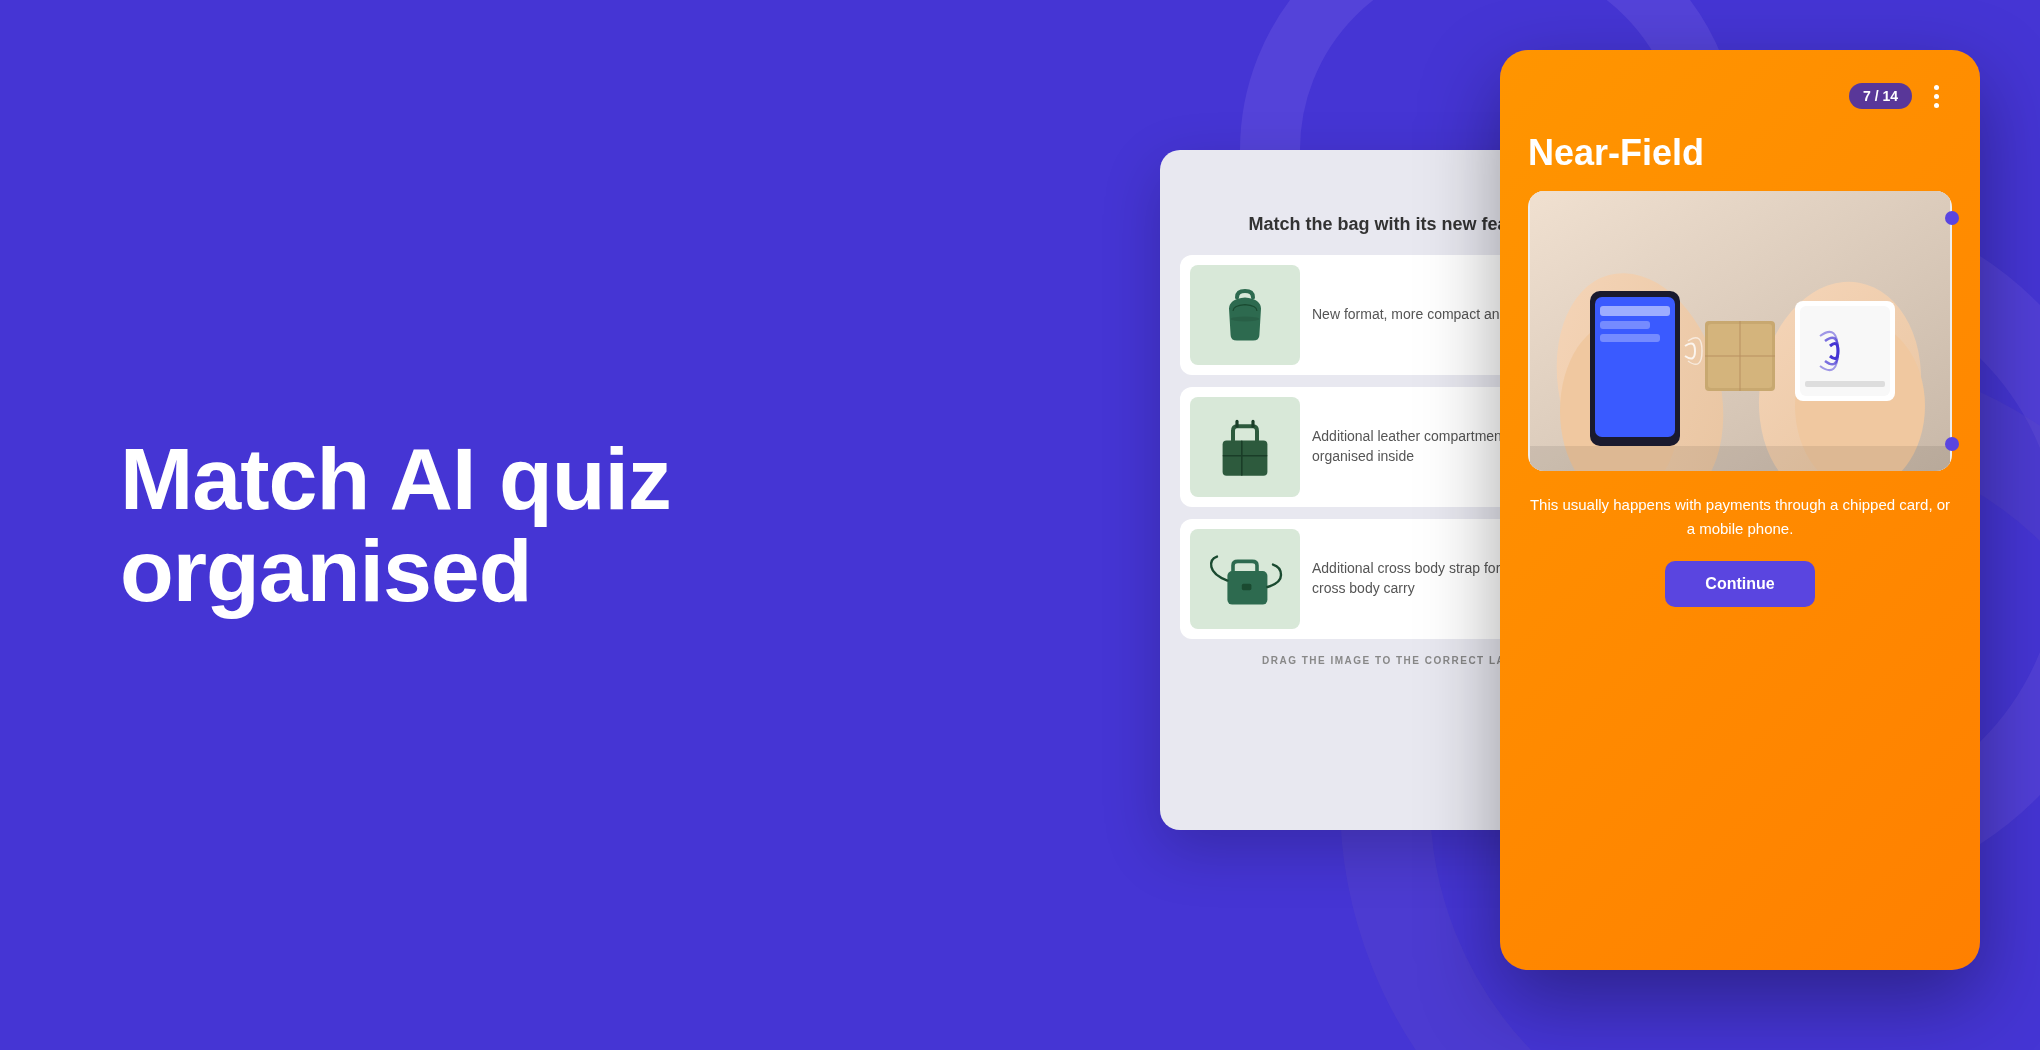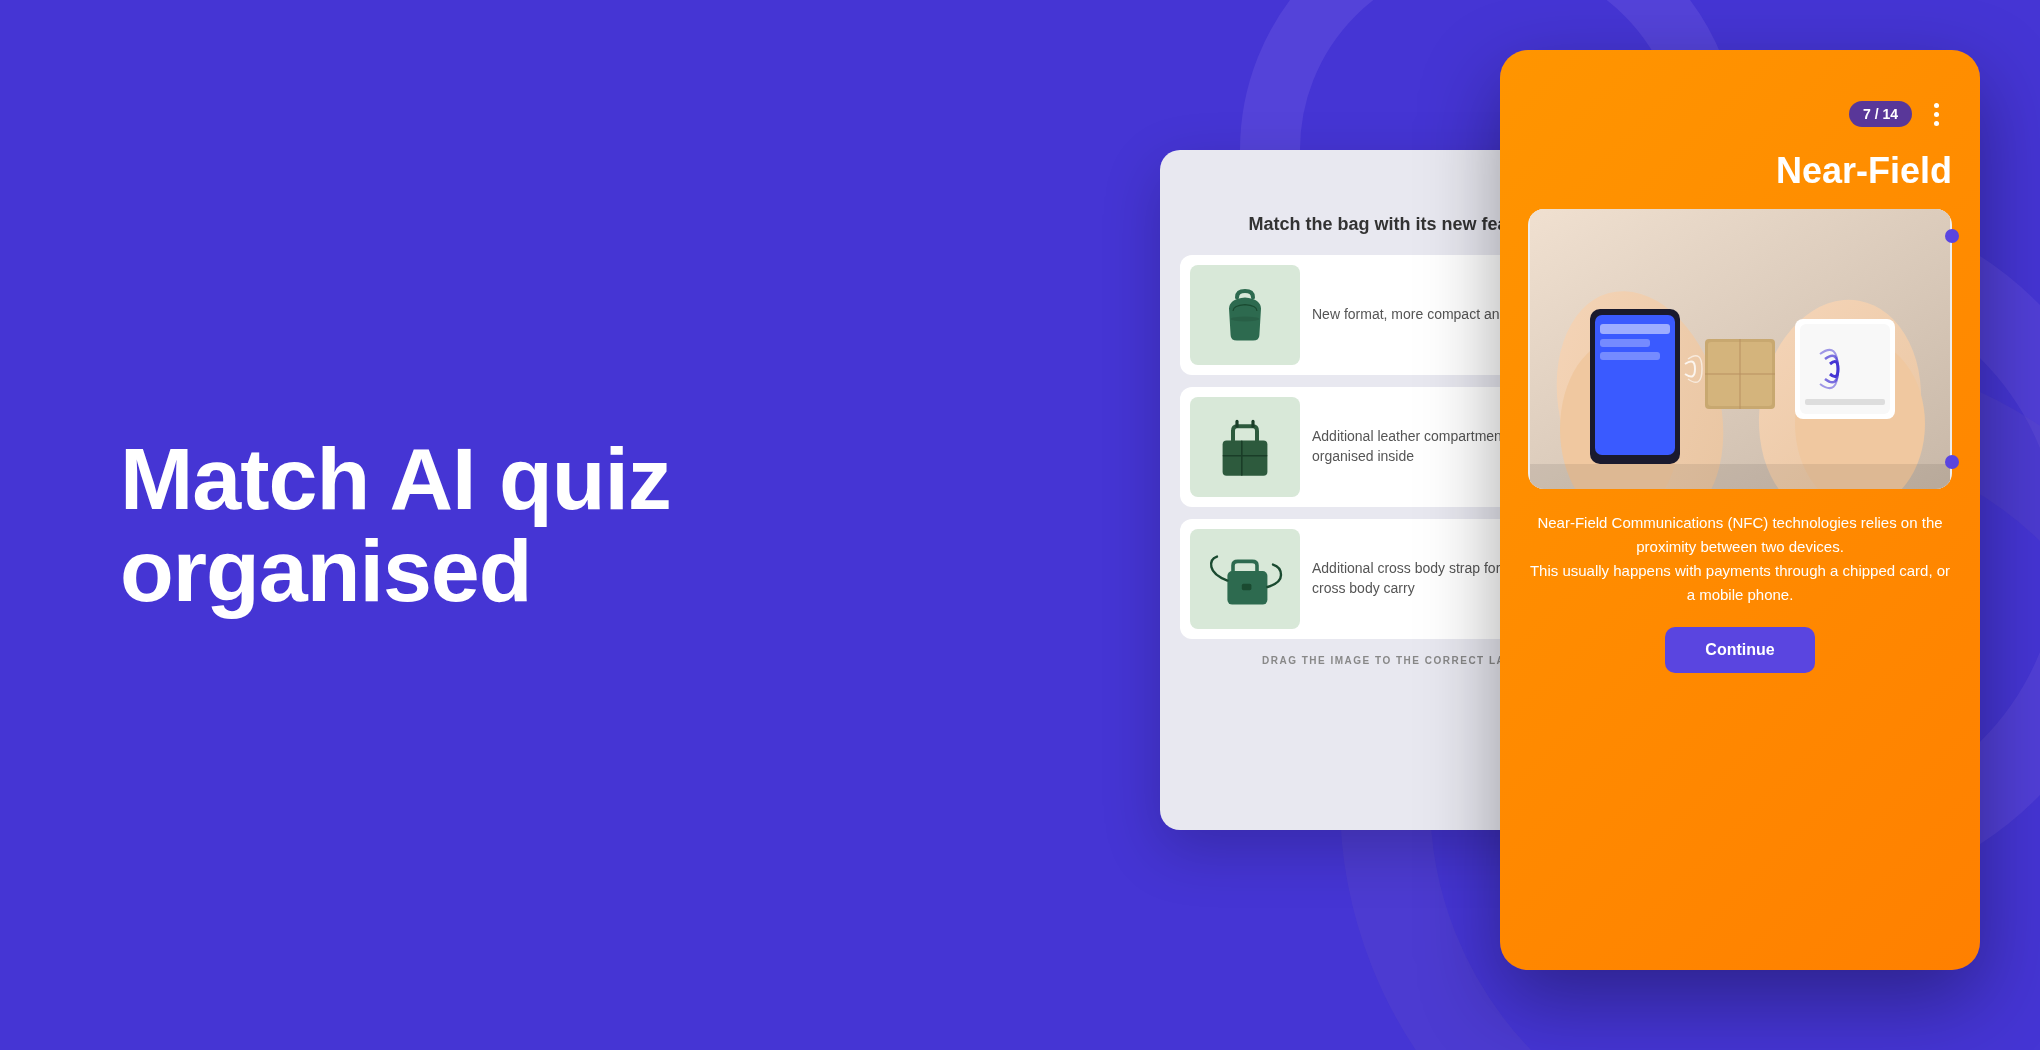--- a/index.html
+++ b/index.html
@@ -179,21 +179,21 @@
     
     .card-front {
       position: absolute;
       right: 0px;
       top: 0px;
       width: 480px;
       height: 920px;
       background: #FF8C00;
       background: linear-gradient(135deg, #ff9500 0%, #ff8000 100%);
       border-radius: 28px;
-      padding: 48px 28px;
+      padding: 30px 28px;
       box-shadow: 0 30px 80px rgba(0,0,0,0.35);
       z-index: 2;
       overflow: hidden;
     }
 
     .card-front-header {
       display: flex;
       align-items: center;
       justify-content: flex-end;
       margin-bottom: 0px;
@@ -224,21 +224,21 @@
       width: 5px;
       height: 5px;
       border-radius: 50%;
       background: white;
     }
 
     .card-front-title {
       font-size: 36px;
       font-weight: 900;
       color: white;
-      text-align: right;
+      text-align: left;
       line-height: 1.15;
       margin: 20px 0 18px;
     }
 
     
     .image-container {
       position: relative;
       width: 100%;
       height: 280px;
       border-radius: 16px;
@@ -447,20 +447,19 @@
         </svg>
       </div>
 
       <div class="slider-dots">
         <div class="slider-dot"></div>
         <div class="slider-dot"></div>
       </div>
     </div>
 
     <div class="card-description">
-      <p>Near-Field Communications (NFC) technologies relies on the proximity between two devices.</p>
       <p>This usually happens with payments through a chipped card, or a mobile phone.</p>
     </div>
 
     <button class="continue-btn">Continue</button>
   </div>
 
 </div>
 
 </body></html>

